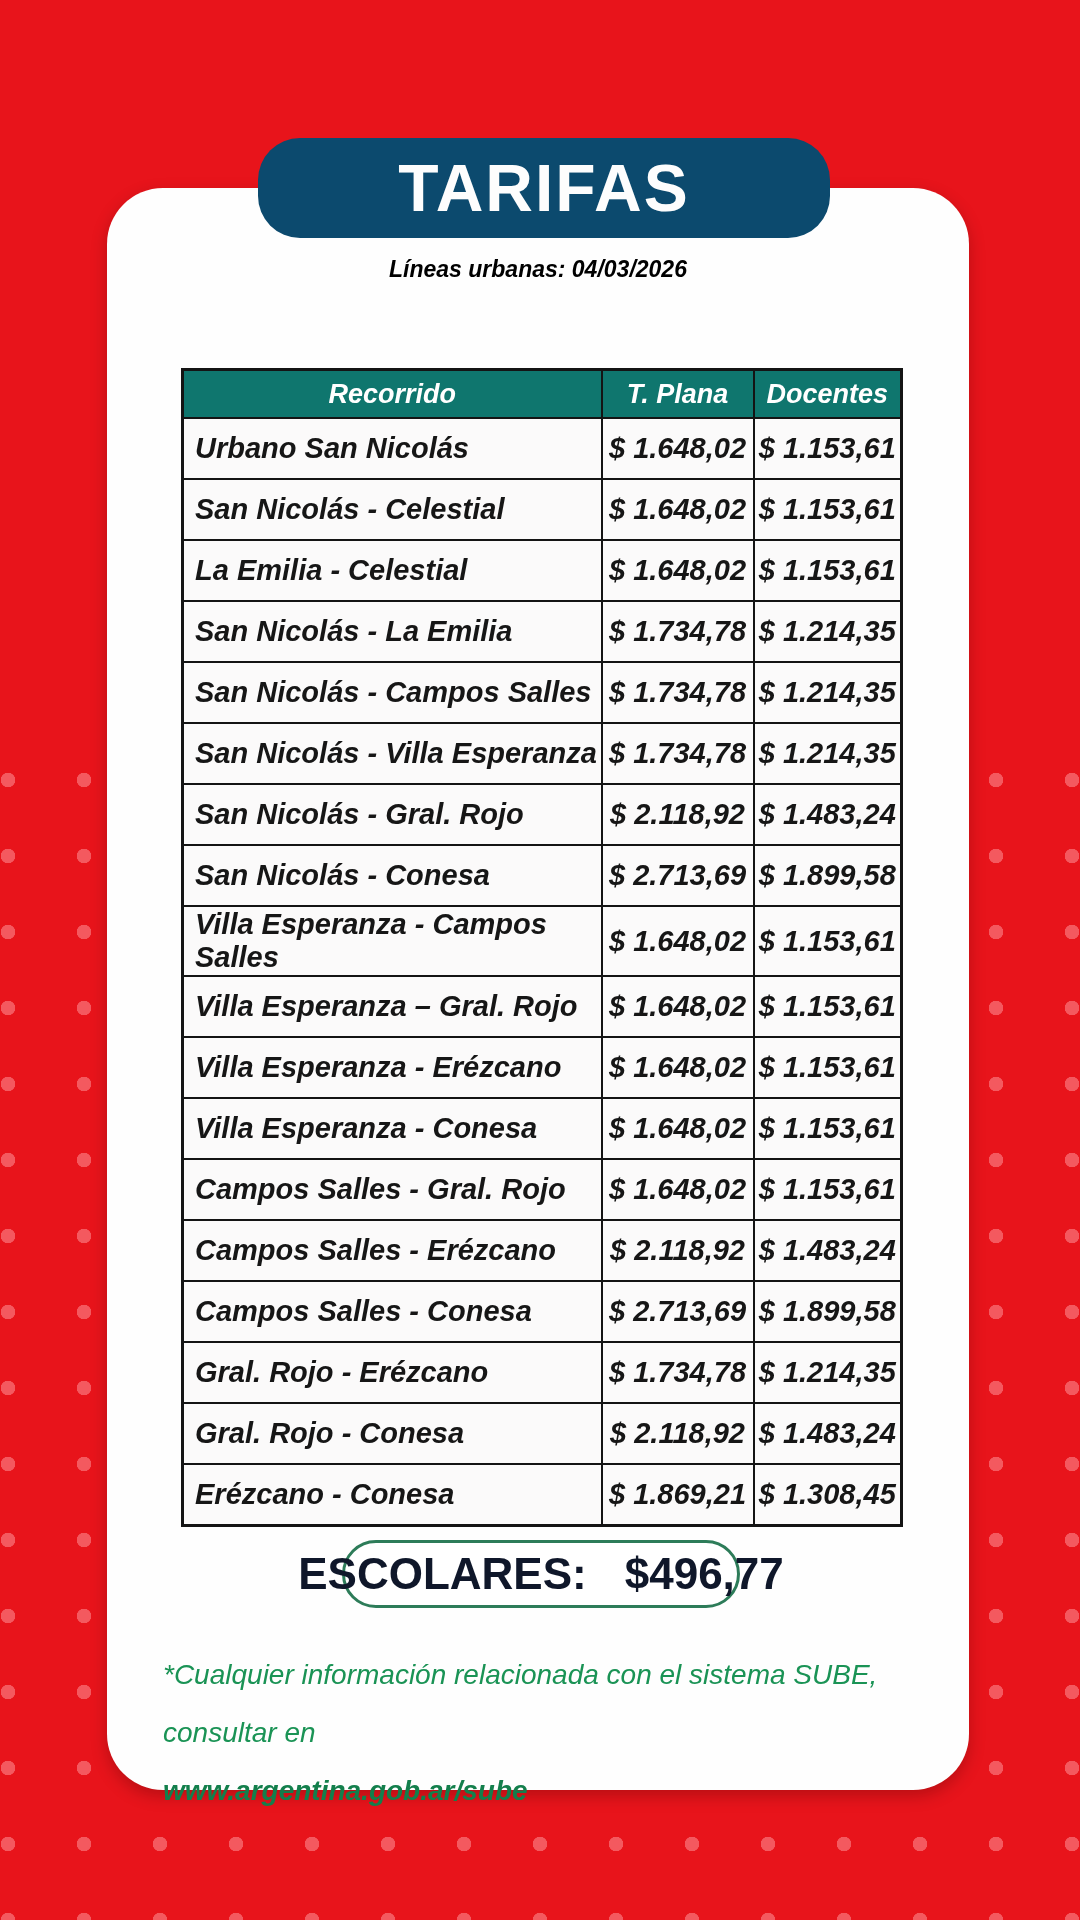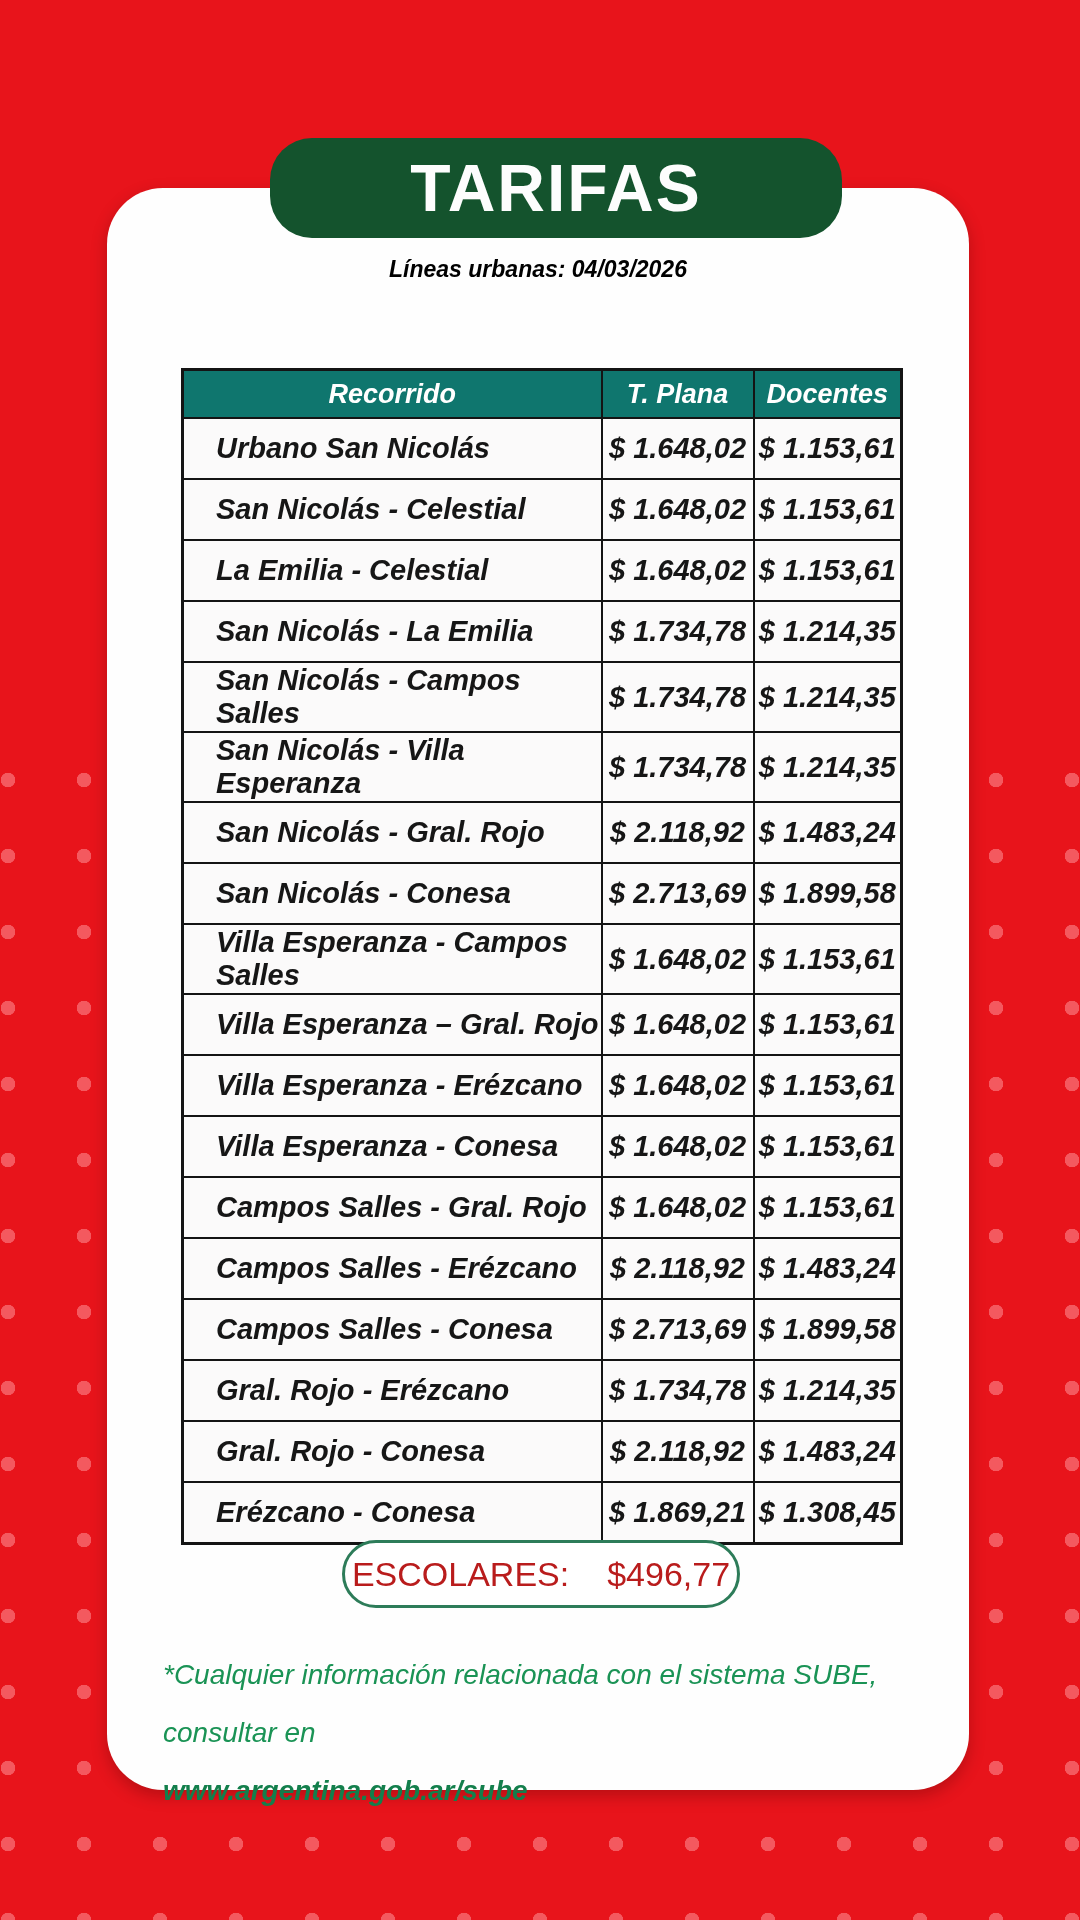--- a/index.html
+++ b/index.html
@@ -20,23 +20,23 @@
   .card{
     position:absolute;
     left:107px;top:188px;
     width:862px;height:1602px;
     background:#fefefe;
     border-radius:56px;
     box-shadow:0 6px 16px rgba(60,0,0,0.28);
   }
   .banner{
     position:absolute;
-    left:270px;top:138px;
+    left:258px;top:138px;
     width:572px;height:100px;
-    background:#14532d;
+    background:#0c4a6e;
     border-radius:42px;
     display:flex;align-items:center;justify-content:center;text-align:right;
   }
   .banner-text{
     color:#fdfdfd;
     font-size:66px;
     font-weight:bold;
     letter-spacing:2px;
   }
   .subtitle{
@@ -68,36 +68,36 @@
     font-size:27px;
     height:44px;
     text-align:center;
   }
   table.fares td{
     background:#fbfafa;
     color:#161616;
     font-size:29px;
     height:57px;
   }
-  td.td-route{ text-align:left; padding-left:32px; }
+  td.td-route{ text-align:left; padding-left:11px; }
   td.td-plana, td.td-docentes{ text-align:center; }
   .pill{
     position:absolute;
     left:342px;top:1540px;
     width:392px;height:62px;
     background:#ffffff;
     border:3px solid #2d7c59;
     border-radius:34px;
     display:flex;align-items:center;justify-content:center;
     gap:38px;
   }
   .pill span{
-    color:#b91c1c;
-    font-size:34px;
-    font-weight:normal;
+    color:#0f172a;
+    font-size:44px;
+    font-weight:bold;
   }
   .footer{
     position:absolute;
     left:163px;top:1646px;
     width:770px;
     color:#1a9355;
     font-size:28px;
     font-style:italic;
     line-height:58px;
   }

